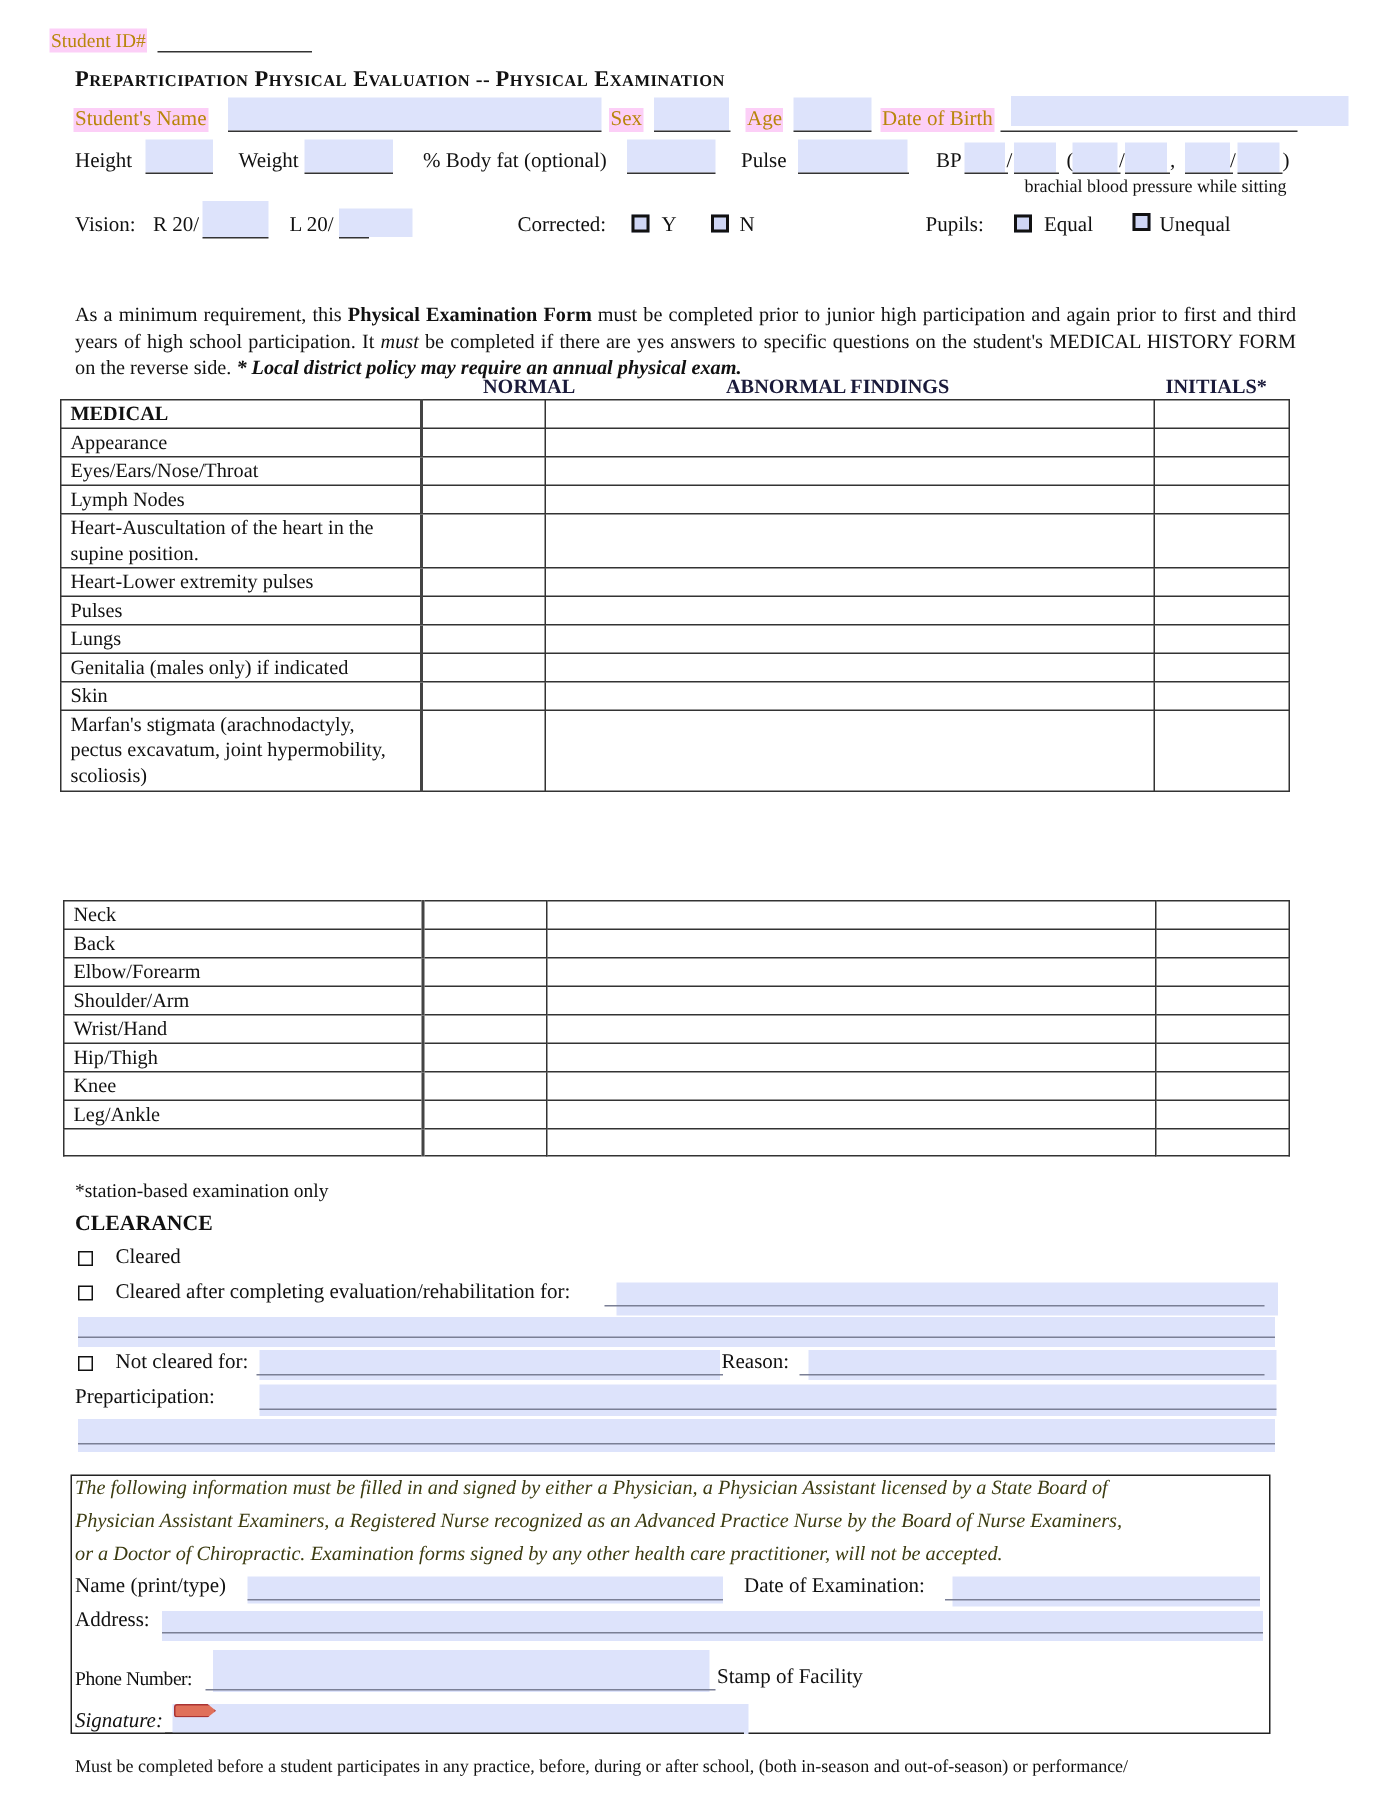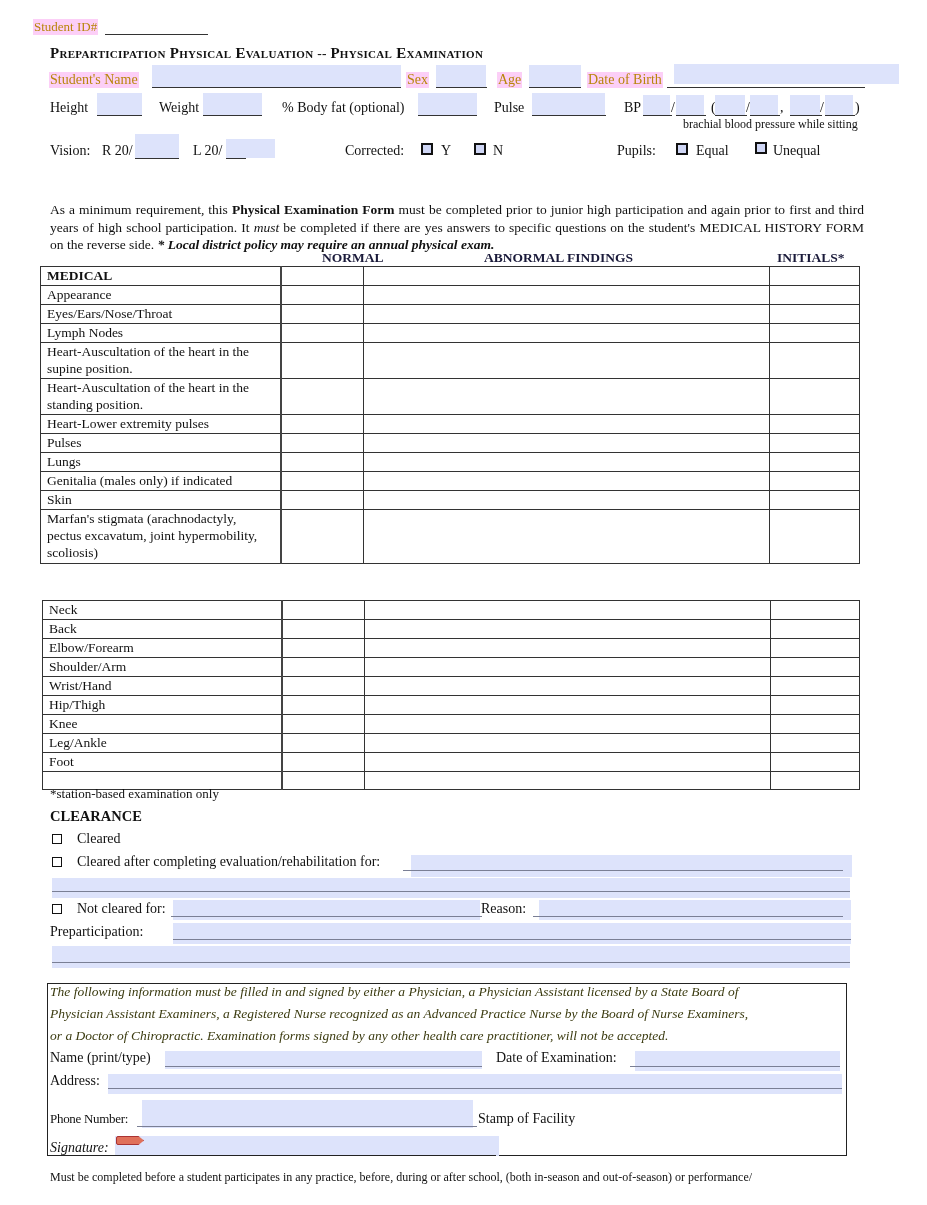--- a/index.html
+++ b/index.html
@@ -137,26 +137,20 @@
         <td></td>
         <td></td>
         <td></td>
       </tr>
   <tr style="height:36px">
         <td class="c1" style="white-space:normal;">Heart-Auscultation  of the heart in the supine position.</td>
         <td></td>
         <td></td>
         <td></td>
       </tr>
-  <tr style="height:36px">
-        <td class="c1" style="white-space:normal;">Heart-Auscultation  of the heart in the standing position.</td>
-        <td></td>
-        <td></td>
-        <td></td>
-      </tr>
   <tr style="height:19px">
         <td class="c1">Heart-Lower  extremity pulses</td>
         <td></td>
         <td></td>
         <td></td>
       </tr>
   <tr style="height:19px">
         <td class="c1">Pulses</td>
         <td></td>
         <td></td>
@@ -234,26 +228,20 @@
         <td></td>
       </tr>
   <tr style="height:19px">
         <td class="c1">Knee</td>
         <td></td>
         <td></td>
         <td></td>
       </tr>
   <tr style="height:19px">
         <td class="c1">Leg/Ankle</td>
-        <td></td>
-        <td></td>
-        <td></td>
-      </tr>
-  <tr style="height:19px">
-        <td class="c1">Foot</td>
         <td></td>
         <td></td>
         <td></td>
       </tr>
   <tr style="height:18px">
         <td class="c1"></td>
         <td></td>
         <td></td>
         <td></td>
       </tr>

